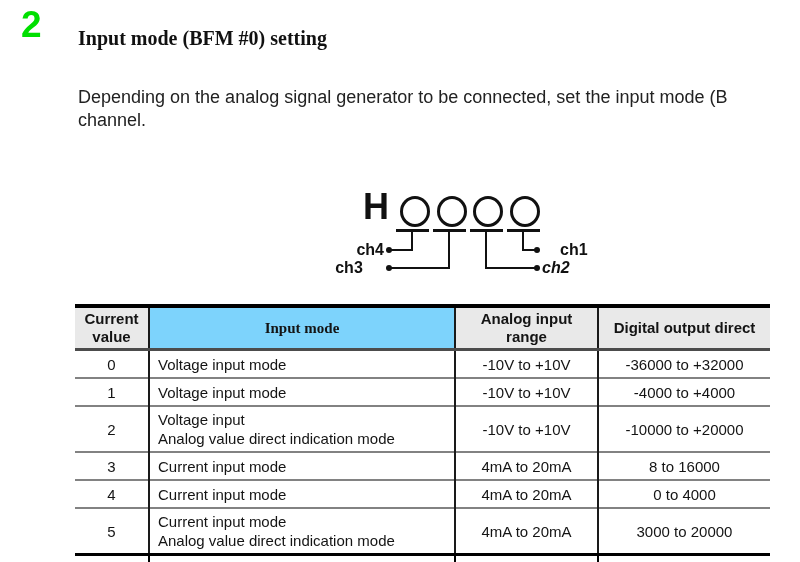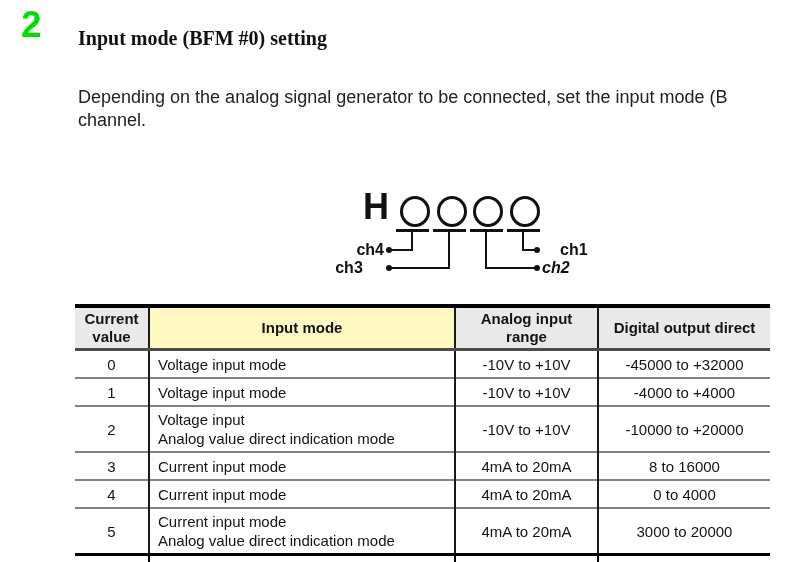--- a/index.html
+++ b/index.html
@@ -136,32 +136,32 @@
   <colgroup>
     <col style="width:74px">
       <col style="width:306px">
       <col style="width:143px">
       <col style="width:172px">
   </colgroup>
   <thead>
     <tr>
       <th style="background: rgb(233, 233, 233);">Current
 value</th>
-      <th style="background: #fef9c3;">Input mode</th>
+      <th style="background: #7dd3fc; font-family: Liberation Serif, serif;">Input mode</th>
       <th style="background: rgb(233, 233, 233);">Analog input
 range</th>
       <th style="background: rgb(233, 233, 233);">Digital output direct</th>
     </tr>
   </thead>
   <tbody>
     <tr>
       <td>0</td>
       <td class="mode">Voltage input mode</td>
       <td>-10V to +10V</td>
-      <td>-45000 to +32000</td>
+      <td>-36000 to +32000</td>
     </tr>
     <tr>
       <td>1</td>
       <td class="mode">Voltage input mode</td>
       <td>-10V to +10V</td>
       <td>-4000 to +4000</td>
     </tr>
     <tr class="tall">
       <td>2</td>
       <td class="mode">Voltage input

